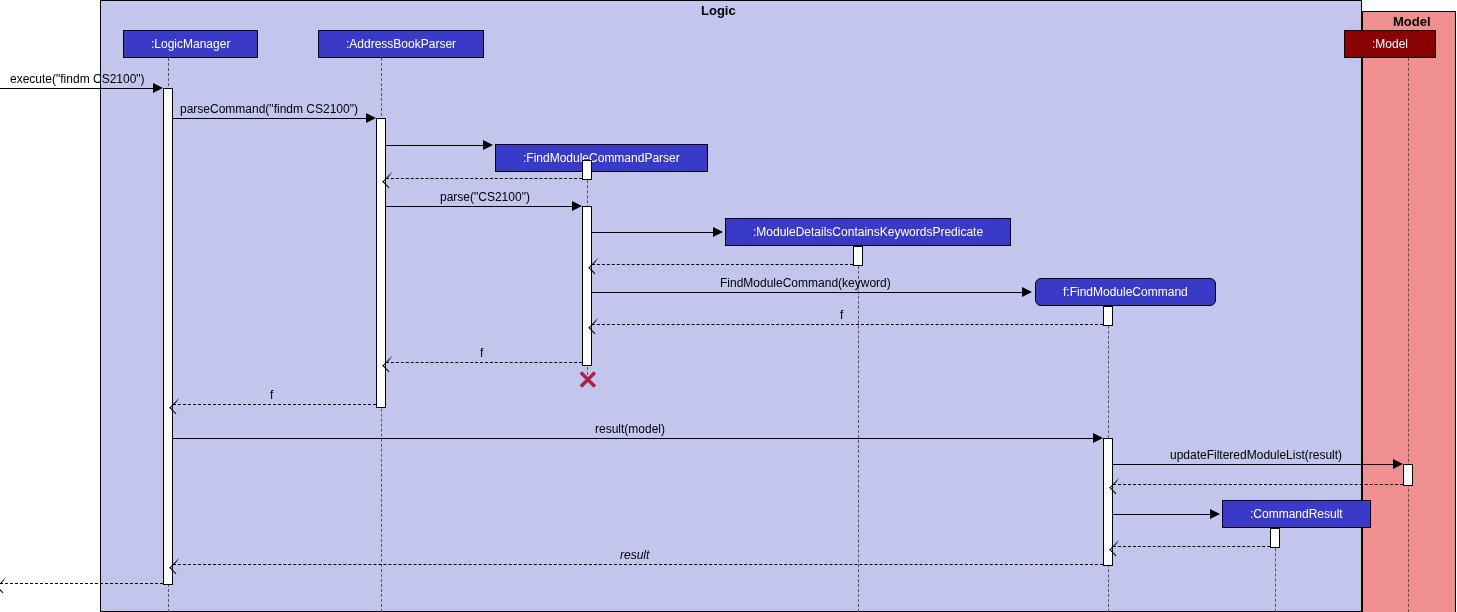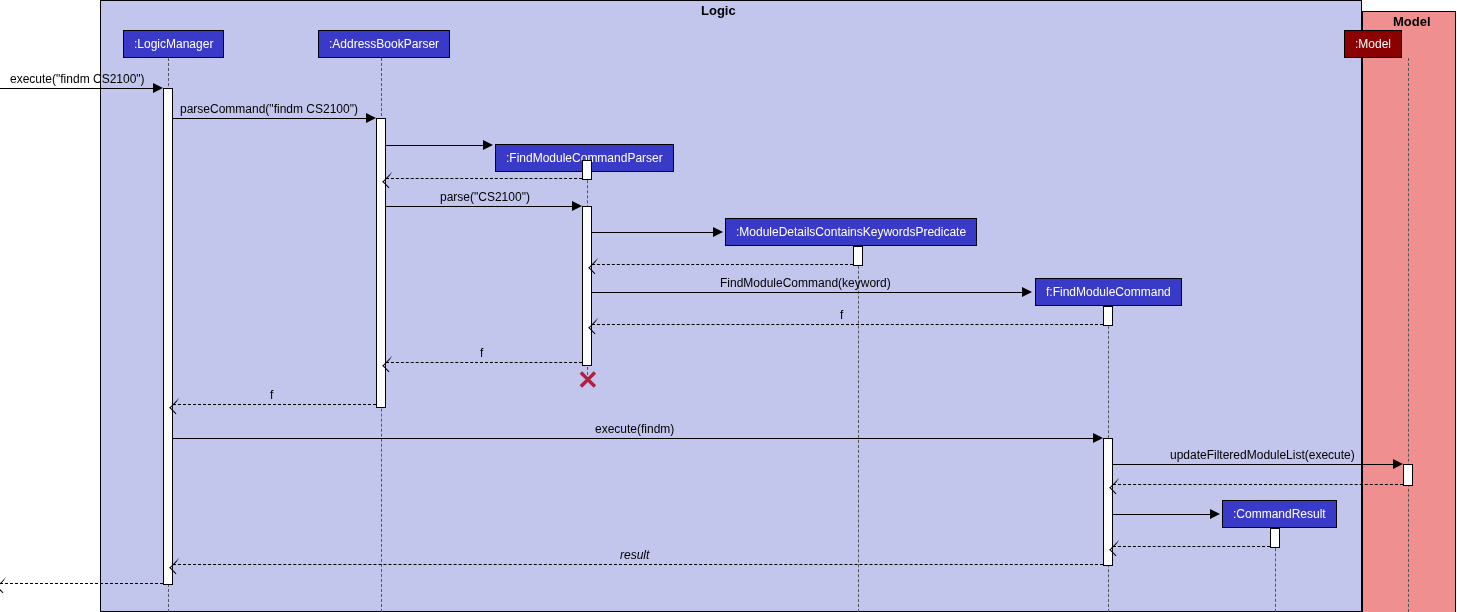--- a/index.html
+++ b/index.html
@@ -36,21 +36,21 @@
   .frame-label {
     position: absolute;
     top: 2px;
     font-weight: bold;
     font-size: 13px;
   }
   .lifeline-head {
     position: absolute;
     background: #3a3ac8;
     color: #fff;
-    padding: 6px 10px;
+    padding: 6px 27px;
     border: 1px solid #000;
     text-align: center;
     font-size: 12px;
     white-space: nowrap;
   }
   .lifeline-head.model {
     background: #8b0000;
   }
   .lifeline {
     position: absolute;
@@ -115,21 +115,21 @@
   <div class="frame-label" style="left:600px;">Logic</div>
 </div>
 <div class="frame frame-model">
   <div class="frame-label" style="left:30px;">Model</div>
 </div>
 
 <div class="lifeline-head" style="left:123px; top:30px;">:LogicManager</div>
 <div class="lifeline-head" style="left:318px; top:30px;">:AddressBookParser</div>
 <div class="lifeline-head" style="left:495px; top:144px;">:FindModuleCommandParser</div>
 <div class="lifeline-head" style="left:725px; top:218px;">:ModuleDetailsContainsKeywordsPredicate</div>
-<div class="lifeline-head" style="left:1035px; top:278px;">f:FindModuleCommand</div>
+<div class="lifeline-head" style="left:1035px; top:278px;border-radius:6px;">f:FindModuleCommand</div>
 <div class="lifeline-head" style="left:1222px; top:500px;">:CommandResult</div>
 <div class="lifeline-head model" style="left:1344px; top:30px;">:Model</div>
 
 <div class="lifeline" style="left:168px; top:58px; height:554px;"></div>
 <div class="lifeline" style="left:381px; top:58px; height:554px;"></div>
 <div class="lifeline" style="left:587px; top:160px; height:220px;"></div>
 <div class="lifeline" style="left:858px; top:246px; height:366px;"></div>
 <div class="lifeline" style="left:1108px; top:306px; height:306px;"></div>
 <div class="lifeline" style="left:1275px; top:528px; height:84px;"></div>
 <div class="lifeline" style="left:1408px; top:58px; height:554px;"></div>
@@ -181,25 +181,25 @@
 <div class="msg-label" style="left:480px; top:346px;">f</div>
 
 <div class="destroy-x" style="left:588px; top:380px;">✕</div>
 
 <div class="arrow-line dashed" style="left:173px; top:404px; width:203px;"></div>
 <div class="arrow-head-left open" style="left:173px; top:399px;"></div>
 <div class="msg-label" style="left:270px; top:388px;">f</div>
 
 <div class="arrow-line" style="left:173px; top:438px; width:925px;"></div>
 <div class="arrow-head-right" style="left:1093px; top:433px;"></div>
-<div class="msg-label" style="left:595px; top:422px;">execute(findm)</div>
+<div class="msg-label" style="left:595px; top:422px;">result(model)</div>
 
 <div class="arrow-line" style="left:1113px; top:464px; width:285px;"></div>
 <div class="arrow-head-right" style="left:1393px; top:459px;"></div>
-<div class="msg-label" style="left:1170px; top:448px;">updateFilteredModuleList(execute)</div>
+<div class="msg-label" style="left:1170px; top:448px;">updateFilteredModuleList(result)</div>
 
 <div class="arrow-line dashed" style="left:1113px; top:484px; width:290px;"></div>
 <div class="arrow-head-left open" style="left:1113px; top:479px;"></div>
 
 <div class="arrow-line" style="left:1113px; top:514px; width:102px;"></div>
 <div class="arrow-head-right" style="left:1210px; top:509px;"></div>
 
 <div class="arrow-line dashed" style="left:1113px; top:546px; width:157px;"></div>
 <div class="arrow-head-left open" style="left:1113px; top:541px;"></div>
 

